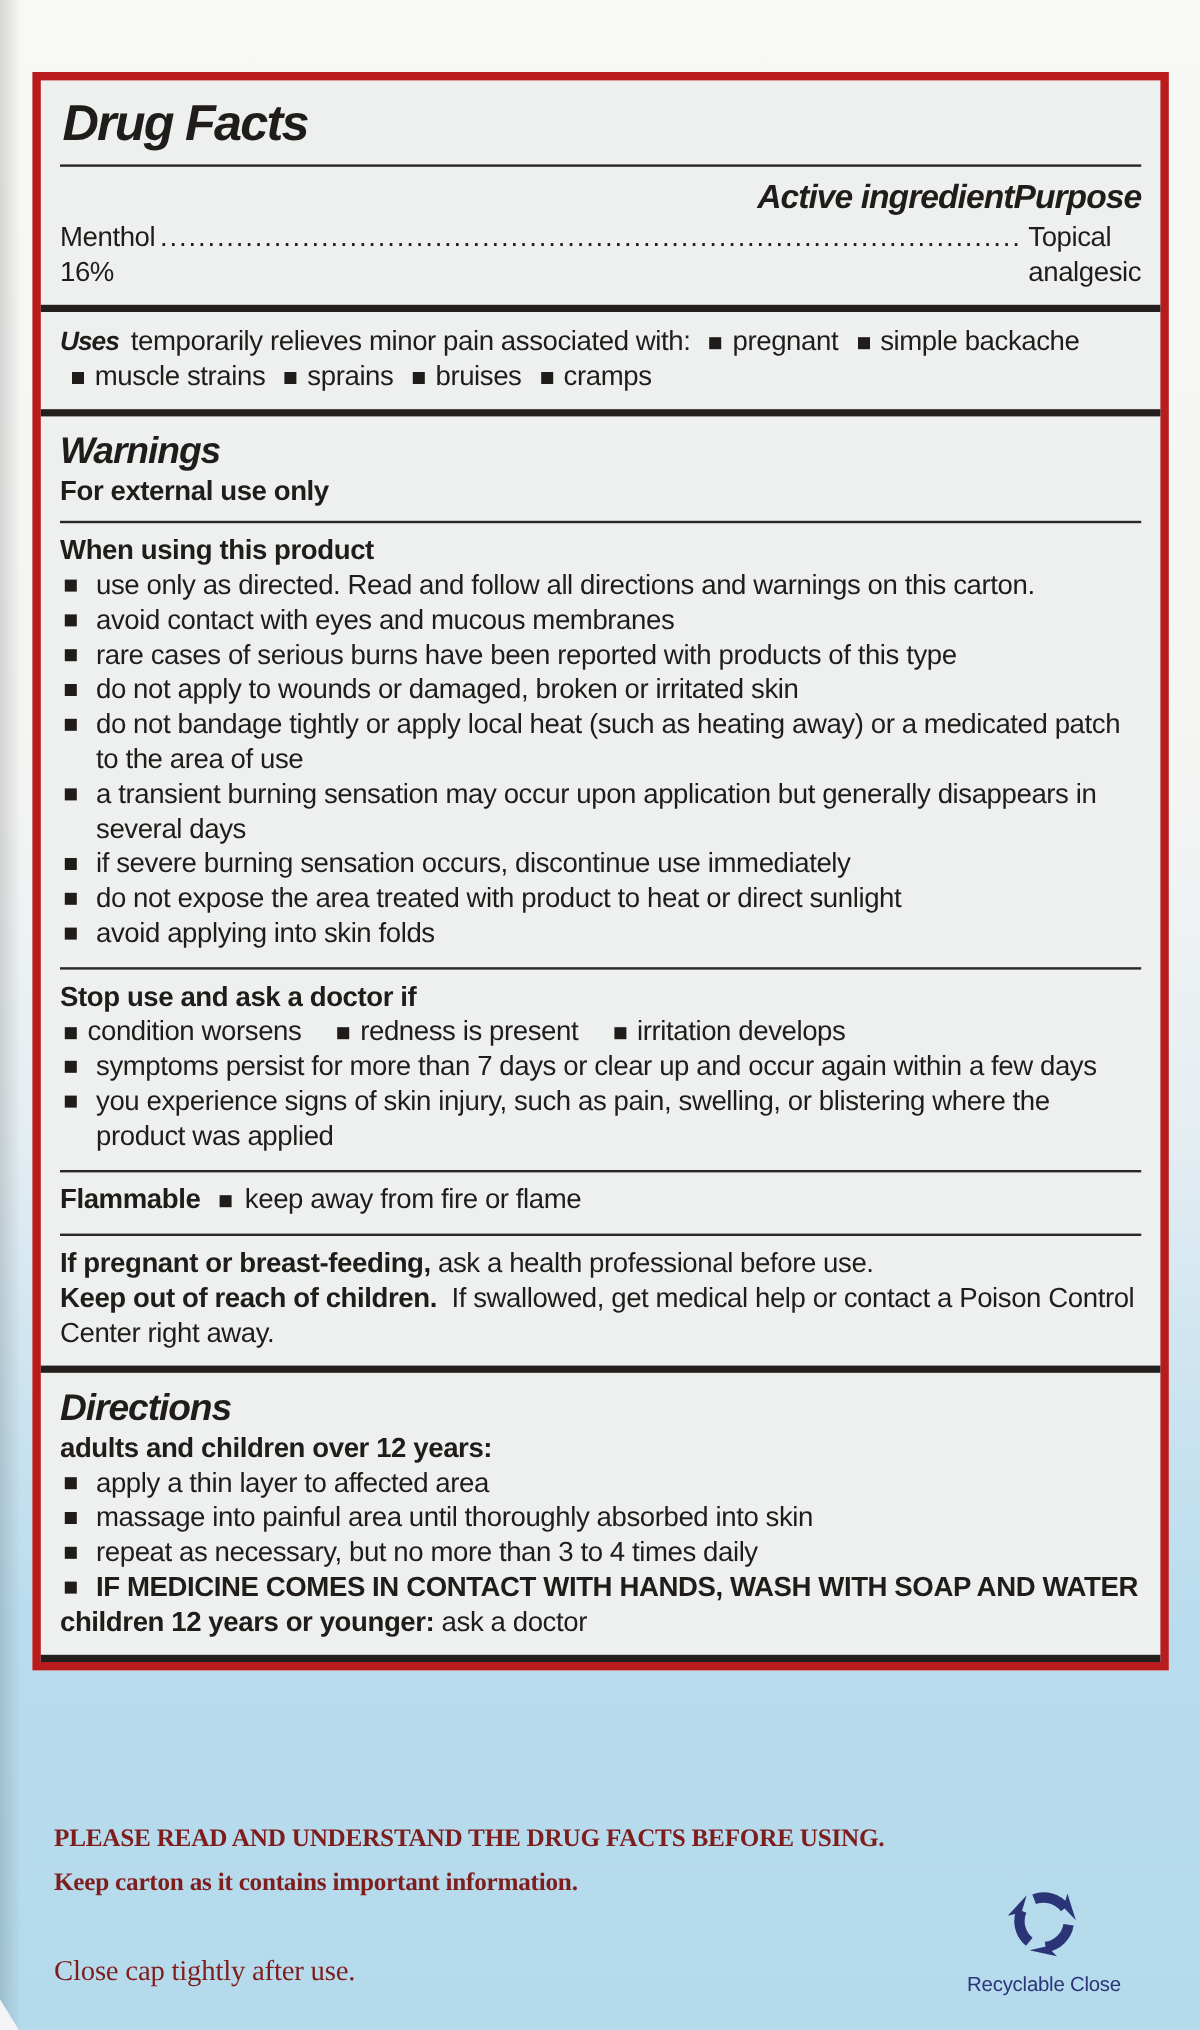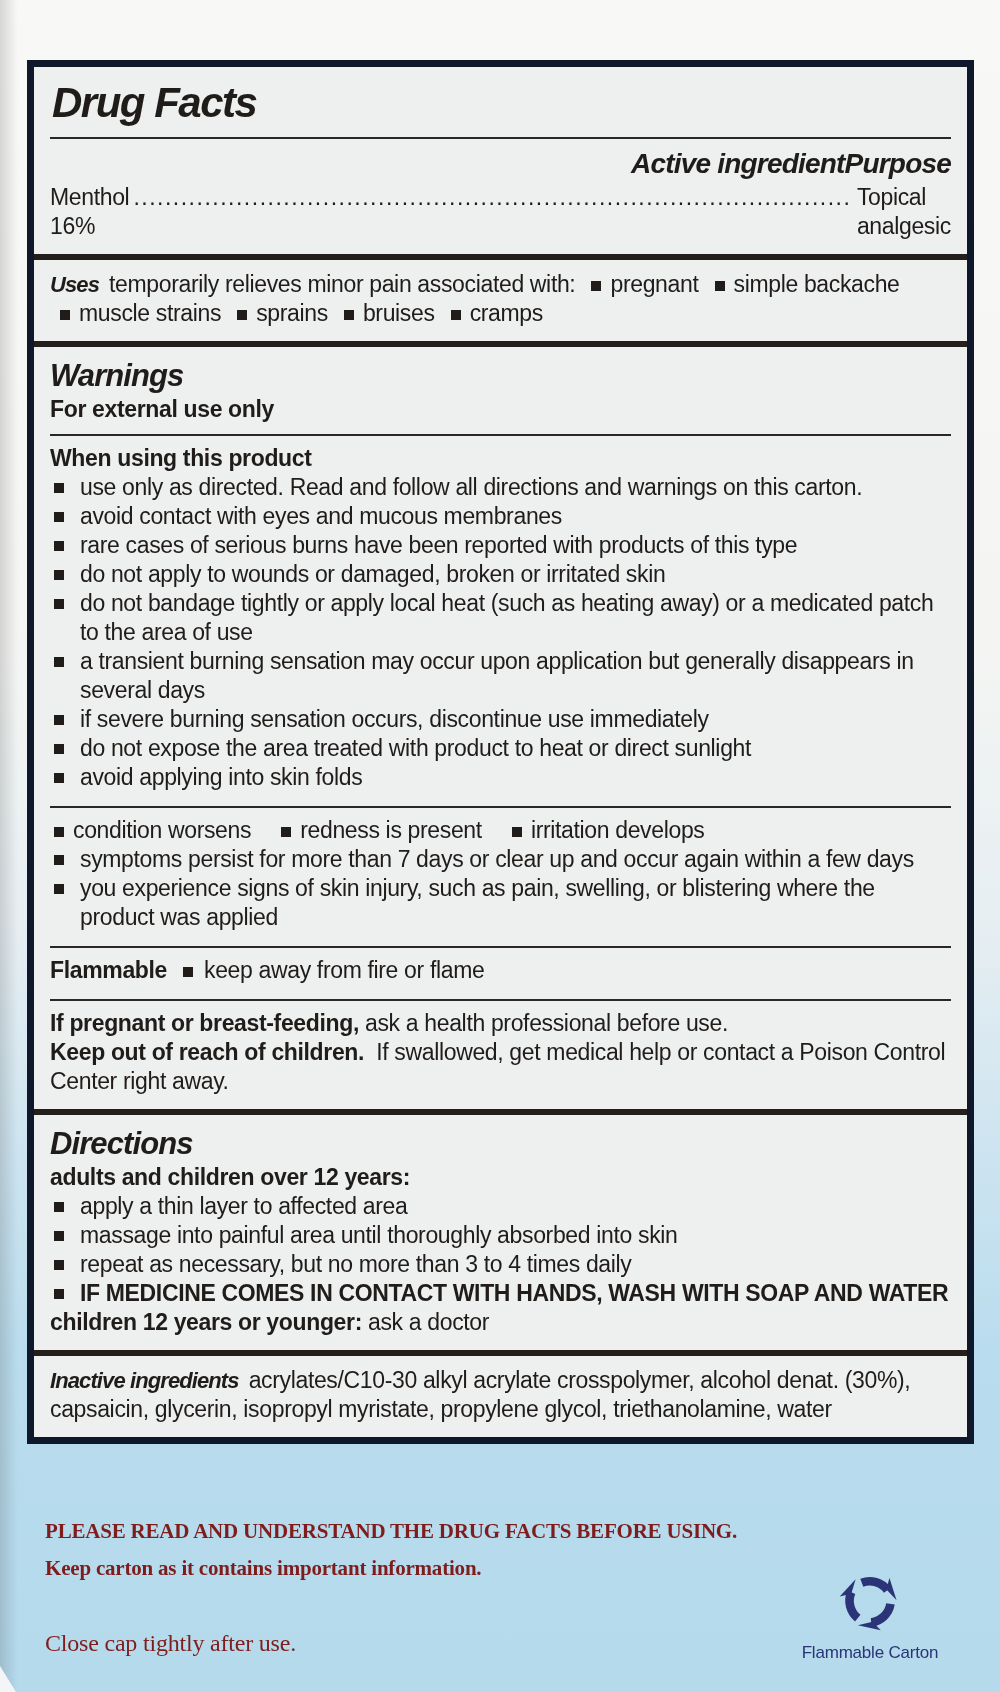--- a/index.html
+++ b/index.html
@@ -8,21 +8,21 @@
     font-family:"Liberation Sans", sans-serif;
     background:linear-gradient(180deg,#f8f8f6 0%,#f4f5f3 38%,#e6eef2 55%,#cde4f0 68%,#b9dcee 80%,#b4daec 100%);
   }
   .curl-shadow{position:absolute;left:0;top:0;bottom:0;width:22px;
     background:linear-gradient(90deg,rgba(60,60,60,.18),rgba(60,60,60,0) 80%);pointer-events:none;}
   .corner-sliver{position:absolute;left:0;bottom:0;width:0;height:0;
     border-left:16px solid #f3f5f6;border-top:26px solid transparent;}
   
   .label{
     position:absolute;left:27px;top:60px;width:947px;box-sizing:border-box;
-    border:7px solid #0f172a;background:#edf0ee;color:#1f1c1a;
+    border:7px solid #b91c1c;background:#edf0ee;color:#1f1c1a;
     font-size:23px;line-height:29px;letter-spacing:-0.35px;
   }
   .sec{padding:10px 16px 13px 16px;}
   .bar{height:6px;background:#241f1c;}
   .thinrule{height:2px;background:#2a2724;margin:10px 0 8px 0;}
   .title{font-size:42px;line-height:48px;font-weight:bold;font-style:italic;letter-spacing:-1.5px;margin:2px 0 0 2px;}
   .h2{font-size:28px;line-height:34px;font-weight:bold;font-style:italic;letter-spacing:-0.8px;}
   .hsec{font-size:31px;line-height:38px;font-weight:bold;font-style:italic;letter-spacing:-0.9px;}
   .hrun{font-size:22px;font-weight:bold;font-style:italic;letter-spacing:-0.9px;margin-right:10px;}
   .bold{font-weight:bold;}
@@ -120,20 +120,21 @@
     <div class="bullet">
         <span class="sq"></span>
         <span class="btxt">do not expose the area treated with product to heat or direct sunlight</span>
       </div>
     <div class="bullet">
         <span class="sq"></span>
         <span class="btxt">avoid applying into skin folds</span>
       </div>
 
     <div class="thinrule" style="margin-top:14px;"></div>
+    <div class="bold">Stop use and ask a doctor if</div>
     <div class="indent-row">
       <span class="ib"><span class="isq" style="margin-left:0;"></span><span>condition worsens</span></span>
       <span class="ib" style="margin-left:14px;"><span class="isq"></span><span>redness is present</span></span>
       <span class="ib" style="margin-left:14px;"><span class="isq"></span><span>irritation develops</span></span>
     </div>
     <div class="bullet">
         <span class="sq"></span>
         <span class="btxt">symptoms persist for more than 7 days or clear up and occur again within a few days</span>
       </div>
     <div class="bullet">
@@ -168,23 +169,20 @@
       </div>
     <div class="bullet bold">
         <span class="sq"></span>
         <span class="btxt">IF MEDICINE COMES IN CONTACT WITH HANDS, WASH WITH SOAP AND WATER</span>
       </div>
     <p><span class="bold">children 12 years or younger:</span> <span>ask a doctor</span></p>
   </div>
 
   <div class="bar"></div>
 
-  <div class="sec">
-    <p><span class="hrun">Inactive ingredients</span><span>acrylates/C10-30 alkyl acrylate crosspolymer, alcohol denat. (30%), capsaicin, glycerin, isopropyl myristate, propylene glycol, triethanolamine, water</span></p>
-  </div>
 
 </div>
 
 <div class="footer">
   <div class="f-line1">PLEASE READ AND UNDERSTAND THE DRUG FACTS BEFORE USING.</div>
   <div class="f-line2">Keep carton as it contains important information.</div>
   <div class="f-line3">Close cap tightly after use.</div>
 </div>
 
 <div class="recycle-wrap">
@@ -192,14 +190,14 @@
     <defs>
       <g id="arm">
         <path d="M33 78 A 31 31 0 0 1 24 42" fill="none" stroke="#2b3477" stroke-width="12"></path>
         <polygon points="24,44 8,48 30,24" fill="#2b3477"></polygon>
       </g>
     </defs>
     <use href="#arm"></use>
     <use href="#arm" transform="rotate(120 50 55)"></use>
     <use href="#arm" transform="rotate(240 50 55)"></use>
   </svg>
-  <div class="rtxt">Flammable Carton</div>
+  <div class="rtxt">Recyclable Close</div>
 </div>
 
 </body></html>

